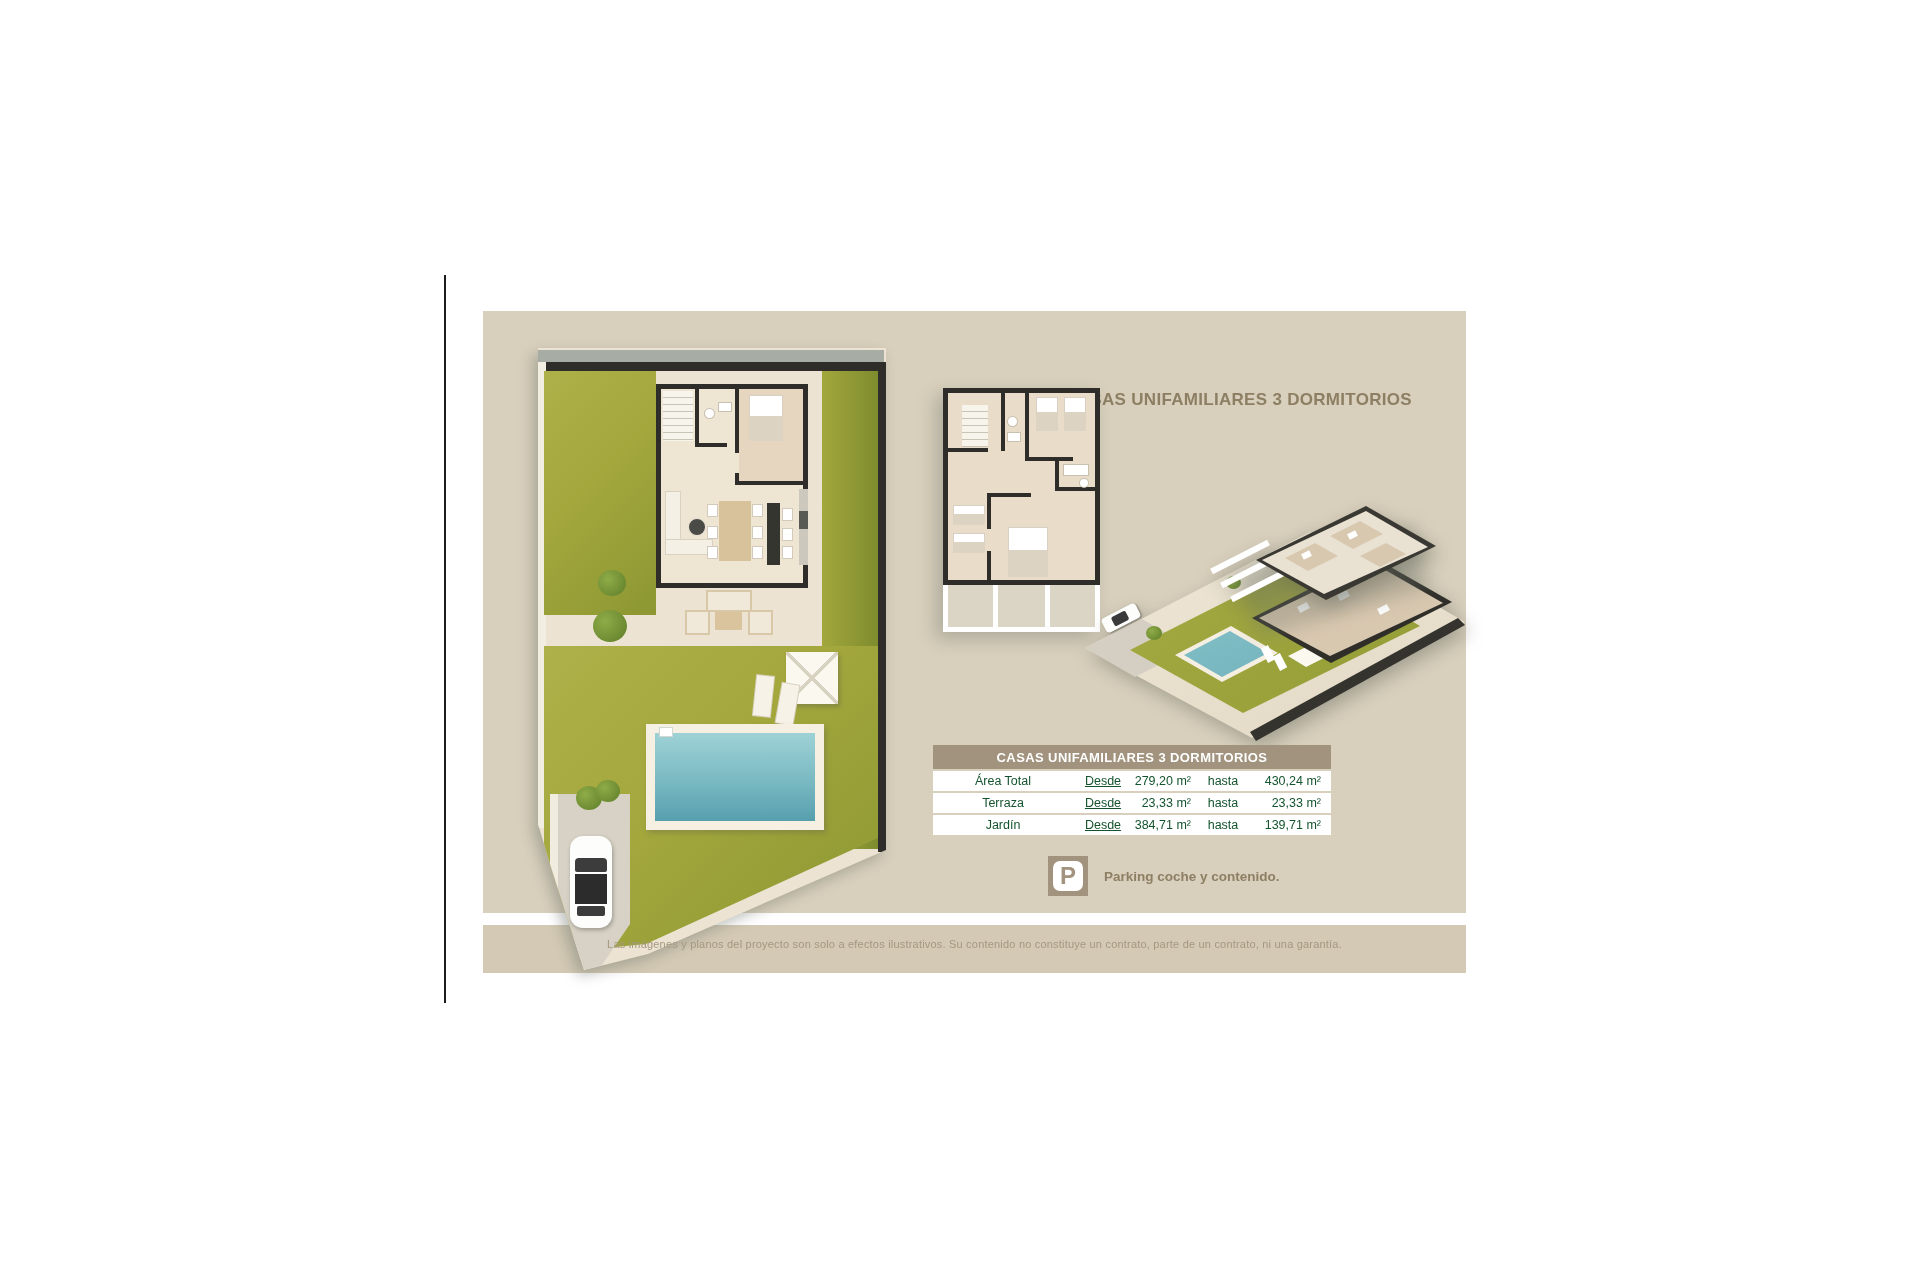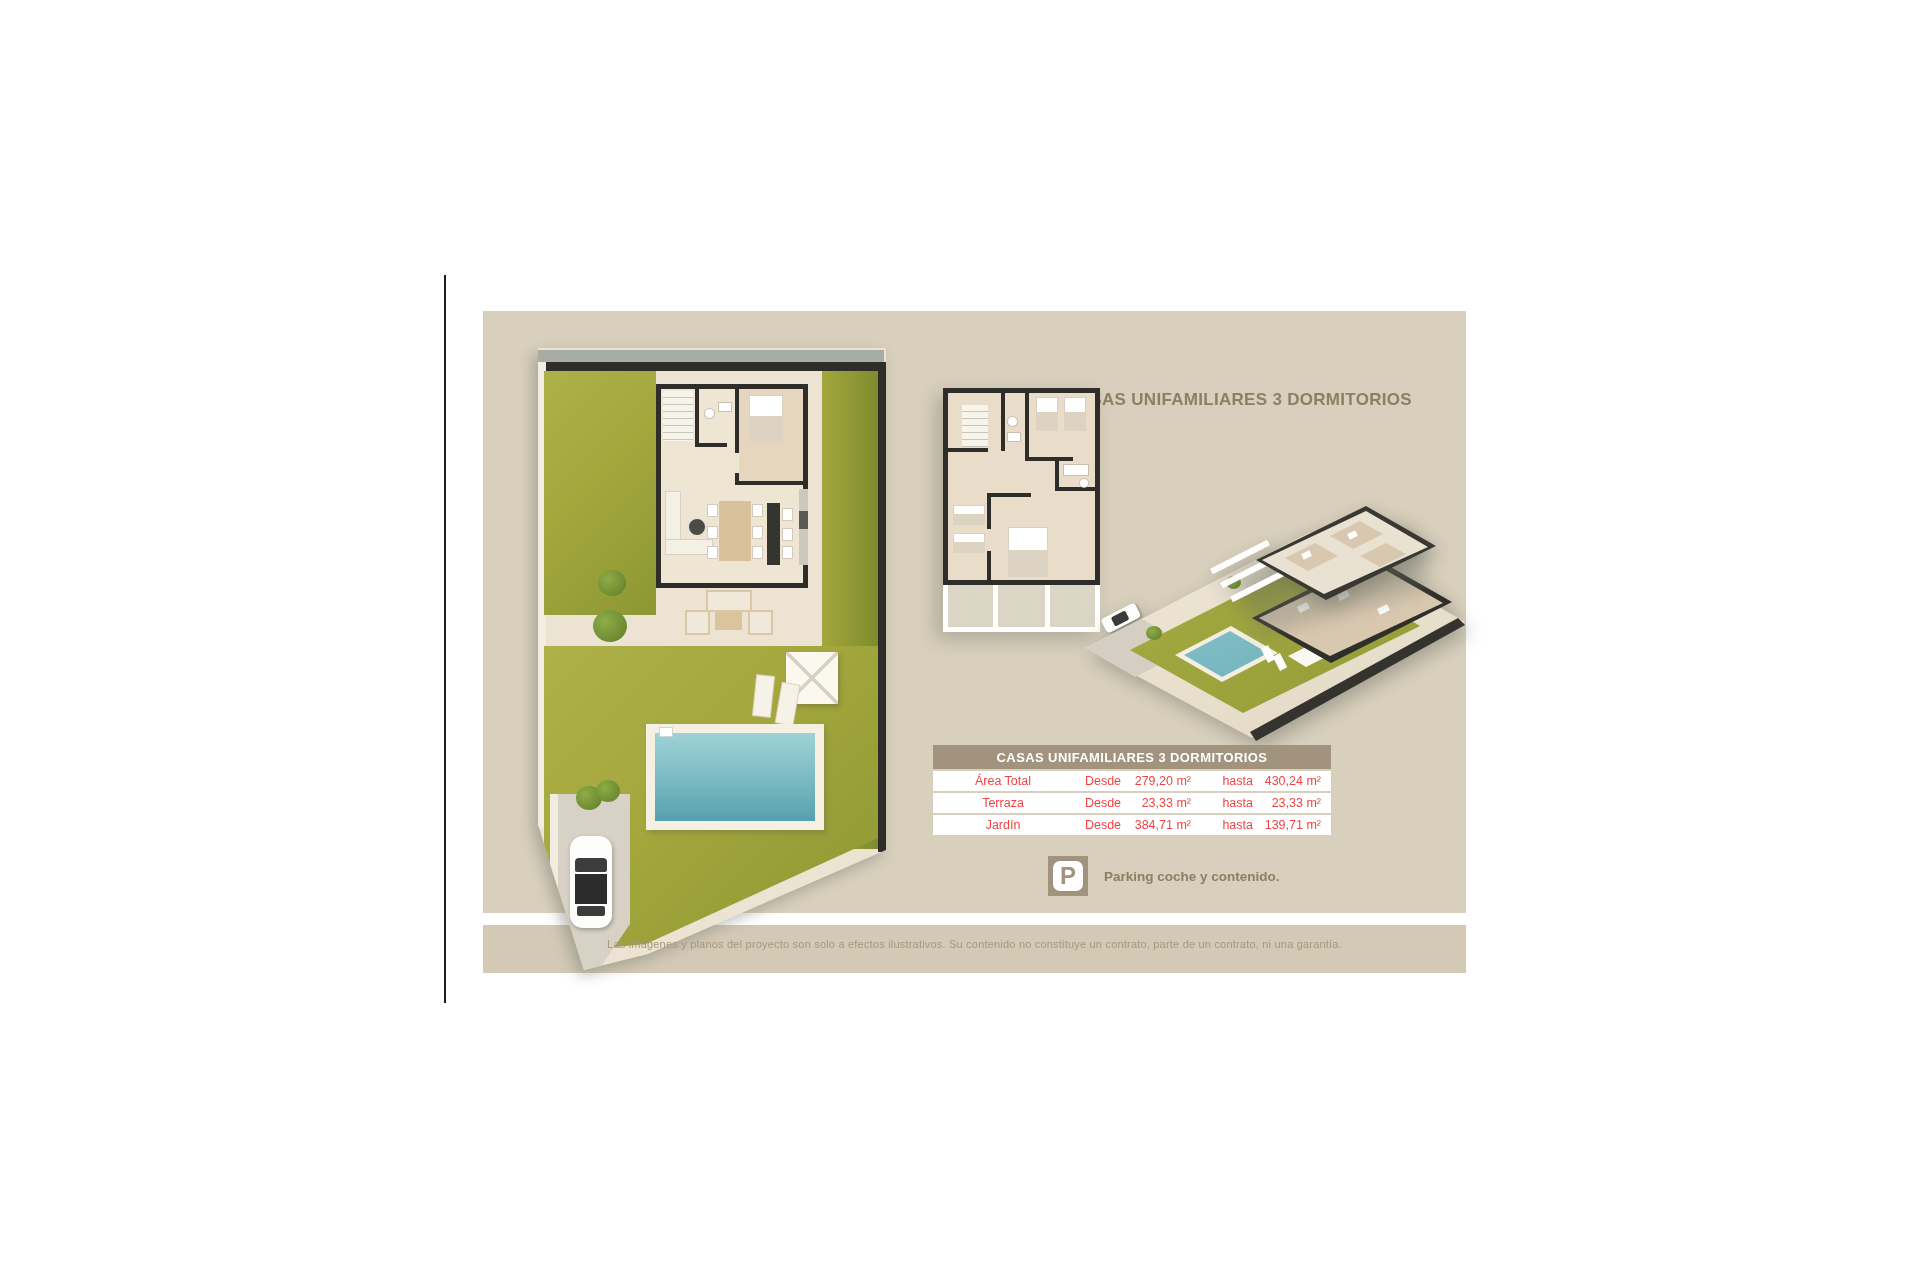--- a/index.html
+++ b/index.html
@@ -17,26 +17,26 @@
     font-size:11px;color:#a59881;letter-spacing:.2px;}
 
   .page-title{left:1000px;top:390px;width:412px;text-align:right;
     font-size:17px;font-weight:bold;color:#8d7f63;letter-spacing:.3px;}
 
   
   .spec-table{left:933px;top:745px;width:398px;}
   .spec-table .thead{height:24px;background:#a1937d;color:#ffffff;
     font-weight:bold;font-size:13px;letter-spacing:.4px;
     display:flex;align-items:center;justify-content:center;}
-  .trow{height:20px;margin-top:2px;background:#ffffff;color:#ef4444;font-size:12.5px;
+  .trow{height:20px;margin-top:2px;background:#ffffff;color:#14532d;font-size:12.5px;
     display:grid;grid-template-columns:140px 60px 60px 60px 78px;align-items:center;}
   .trow .c-label{text-align:center;}
-  .trow .c-desde{text-align:center;}
+  .trow .c-desde{text-align:center;text-decoration:underline;}
   .trow .c-v1{text-align:right;padding-right:2px;}
-  .trow .c-hasta{text-align:right;}
+  .trow .c-hasta{text-align:center;}
   .trow .c-v2{text-align:right;padding-right:10px;}
 
   
   .parking{left:1048px;top:856px;display:flex;align-items:center;gap:16px;}
   .p-icon{width:40px;height:40px;background:#a1937d;position:relative;flex:0 0 auto;}
   .p-icon .pin{position:absolute;left:5px;top:5px;right:5px;bottom:5px;background:#ffffff;
     border-radius:7px;display:flex;align-items:center;justify-content:center;
     font-weight:bold;font-size:24px;color:#a1937d;}
   .p-label{font-size:13.5px;font-weight:bold;color:#8d7f63;}
 

